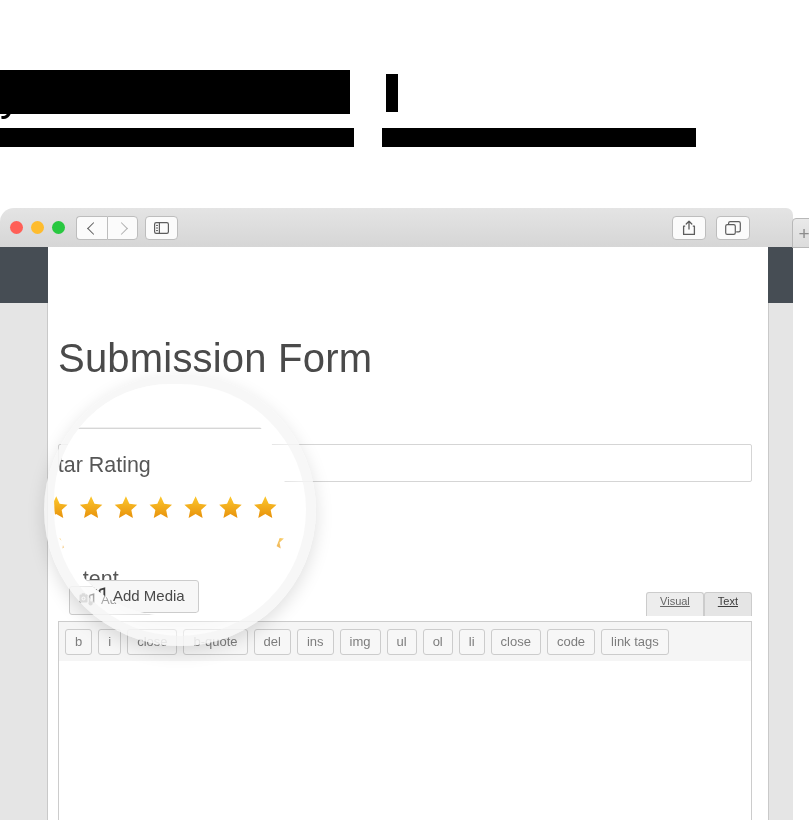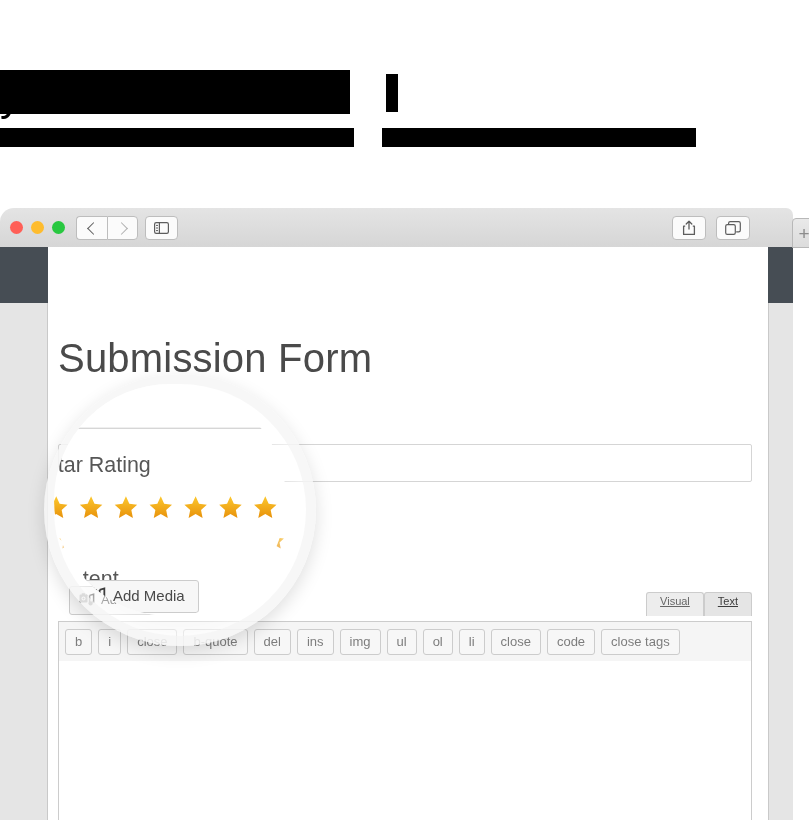--- a/index.html
+++ b/index.html
@@ -305,21 +305,21 @@
             <span class="qt">close</span>
             <span class="qt">b-quote</span>
             <span class="qt">del</span>
             <span class="qt">ins</span>
             <span class="qt">img</span>
             <span class="qt">ul</span>
             <span class="qt">ol</span>
             <span class="qt">li</span>
             <span class="qt">close</span>
             <span class="qt">code</span>
-            <span class="qt">close tags</span>
+            <span class="qt">link tags</span>
           </div>
         </div>
 
         <textarea class="ed-area" style=""></textarea>
       </div>
 
     </div>
   </div>
 </div>
 

